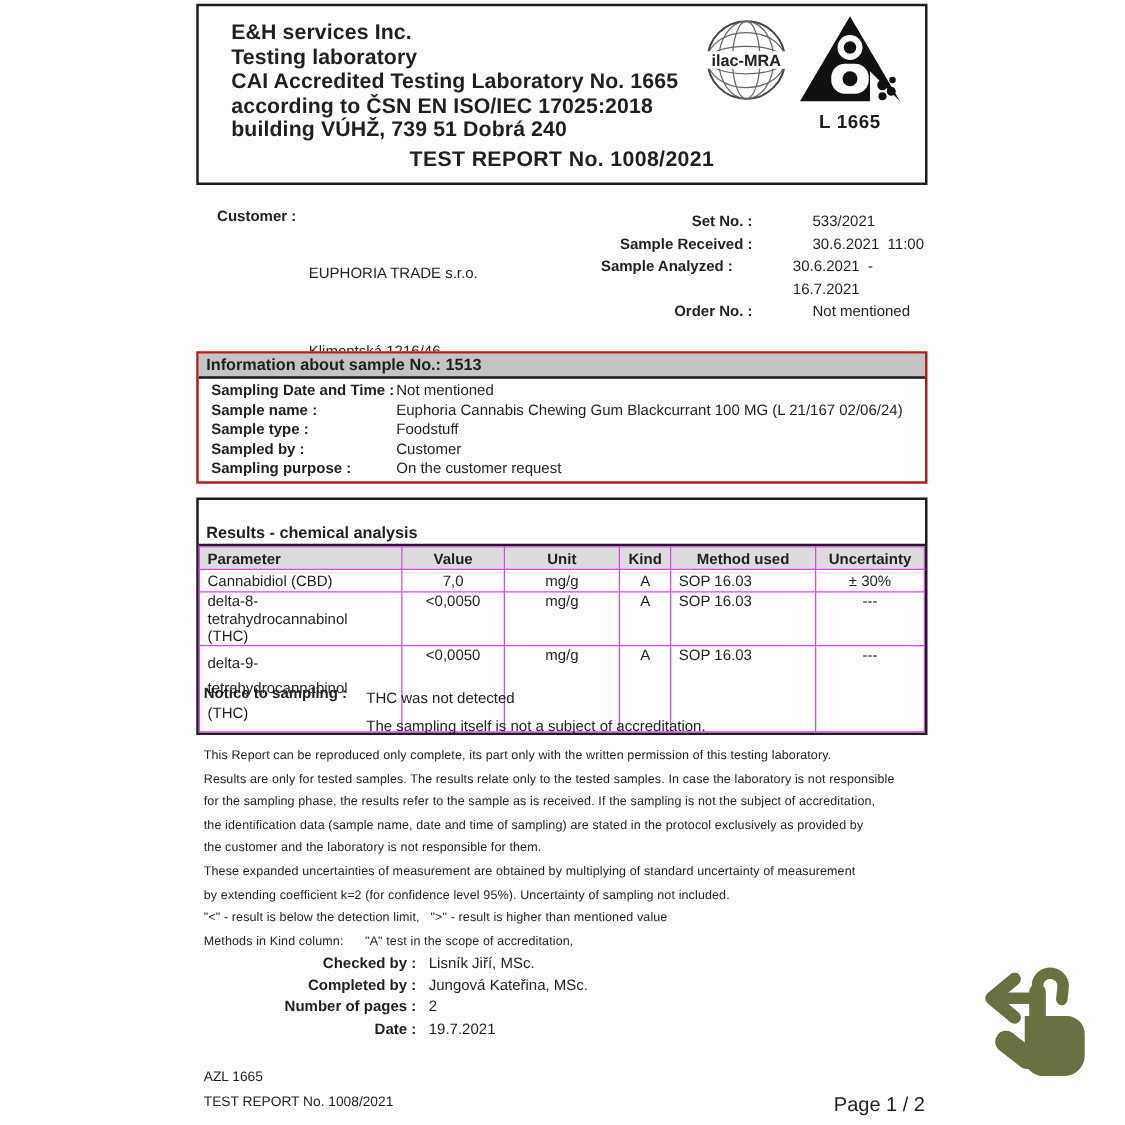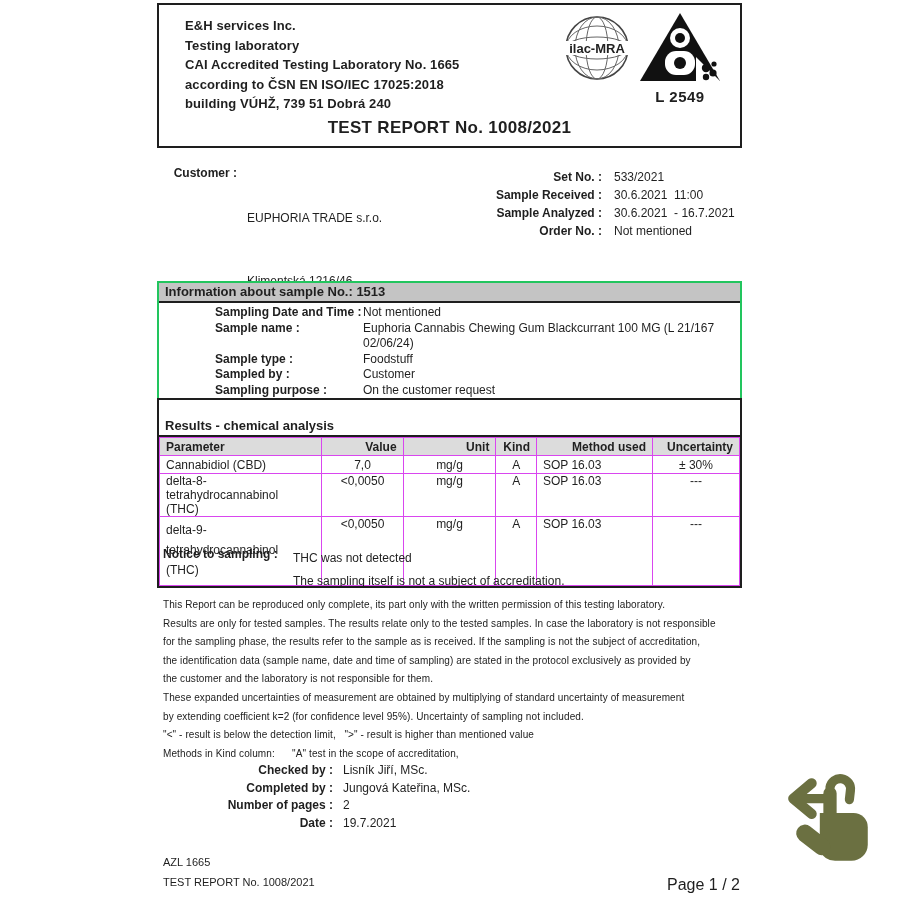--- a/index.html
+++ b/index.html
@@ -3,60 +3,60 @@
 <meta charset="utf-8">
 <style>
   * { margin:0; padding:0; box-sizing:border-box; }
   html,body { width:900px; height:900px; background:#ffffff; }
   body { font-family:"Liberation Sans", sans-serif; color:#1f1f1f; position:relative; }
   .page { position:absolute; inset:0; background:#fff; overflow:hidden; }
 
   
   .header-box { position:absolute; left:157px; top:3px; width:585px; height:145px;
                 border:2px solid #1e1e1e; background:#fff; }
-  .company-block { position:absolute; left:26px; top:11px; font-size:13px; font-weight:bold;
+  .company-block { position:absolute; left:26px; top:11px; font-size:17px; font-weight:bold;
                    line-height:19.5px; letter-spacing:.1px; }
   .ilac-logo { position:absolute; right:110px; top:10px; width:66px; height:66px; }
   .cai-logo  { position:absolute; right:16px; top:6px; width:88px; text-align:center; }
   .cai-logo .cai-label { font-size:15px; font-weight:bold; margin-top:1px; letter-spacing:.5px; }
   .report-title { position:absolute; left:0; right:0; bottom:8px; text-align:center;
                   font-size:17px; font-weight:bold; letter-spacing:.3px; }
 
   
   .customer-section { position:absolute; left:157px; top:166px; width:585px; font-size:12px; }
   .cust-left  { position:absolute; left:0; top:0; width:300px; }
   .cust-row   { display:flex; }
   .cust-label { width:80px; text-align:right; font-weight:bold; white-space:pre; }
   .cust-vals  { padding-left:10px; line-height:21px; white-space:pre-wrap; }
   .idvat      { margin-top:10px; line-height:17.5px; }
   .idvat .cust-label { line-height:17.5px; }
   .idvat .val { padding-left:10px; }
   .order-col  { position:absolute; left:300px; top:2px; width:285px; }
-  .order-row  { display:flex; line-height:18px; }
+  .order-row  { display:flex; line-height:18px;gap:36px; }
   .order-label{ width:145px; text-align:right; font-weight:bold; white-space:pre; }
   .order-val  { padding-left:12px; white-space:pre-wrap; }
 
   
   .info-table { position:absolute; left:157px; top:281px; width:585px;
-                border:2px solid #22c55e; background:#fff; }
+                border:2px solid #b91c1c; background:#fff; }
   .info-header { background:#c4c4c4; border-bottom:2px solid #1e1e1e;
                  font-weight:bold; font-size:13px; padding:1px 6px 2px; }
-  .info-body  { padding:2px 4px 2px;margin-left:46px; }
+  .info-body  { padding:2px 4px 2px; }
   .info-row   { display:flex; font-size:12px; line-height:15.5px; padding:0 6px; }
   .info-label { width:148px; font-weight:bold; flex:none; }
   .info-val   { flex:1; }
 
   
   .results-box { position:absolute; left:157px; top:398px; width:585px;
                  border:2px solid #1e1e1e; background:#fff; }
   .results-title { font-weight:bold; font-size:13px; padding:1px 6px 2px;
                    border-bottom:2px solid #1e1e1e;margin-top:17px; }
   table.results { width:100%; border-collapse:collapse; font-size:12px; }
   table.results th, table.results td { border:1px solid #d946ef; padding:0 6px; }
-  table.results th { background:#dcdcdc; font-weight:bold; text-align:right; }
+  table.results th { background:#dcdcdc; font-weight:bold; text-align:center; }
   table.results th.param-h { text-align:left; }
   table.results tr { height:18px; }
   td.param  { text-align:left; white-space:pre-line; line-height:14px; }
   td.method { text-align:left; }
   td.c      { text-align:center; }
   tr.row-d9 td.param { line-height:20px; padding-bottom:5px; padding-top:3px; }
   table.results td { vertical-align:top; }
   tr.row-cbd td, table.results th { vertical-align:middle; }
 
   
@@ -114,21 +114,21 @@
         <circle cx="42" cy="27" r="10" fill="#fff"></circle>
         <circle cx="42" cy="27" r="5" fill="#111"></circle>
         <rect x="27" y="40" width="30" height="24" rx="11" fill="#fff"></rect>
         <circle cx="42" cy="52" r="6" fill="#111"></circle>
         <path d="M58 46 L84 72 L58 72 Z" fill="#fff"></path>
         <circle cx="68" cy="57" r="4.2" fill="#111"></circle>
         <circle cx="75" cy="62" r="3.6" fill="#111"></circle>
         <circle cx="68" cy="66" r="3.2" fill="#111"></circle>
         <circle cx="76" cy="53" r="2.6" fill="#111"></circle>
       </svg>
-      <div class="cai-label">L 2549</div>
+      <div class="cai-label">L 1665</div>
     </div>
 
     <div class="report-title">TEST REPORT No. 1008/2021</div>
   </div>
 
   <div class="customer-section">
     <div class="cust-left">
       <div class="cust-row">
         <div class="cust-label">Customer :</div>
         <div class="cust-vals">

